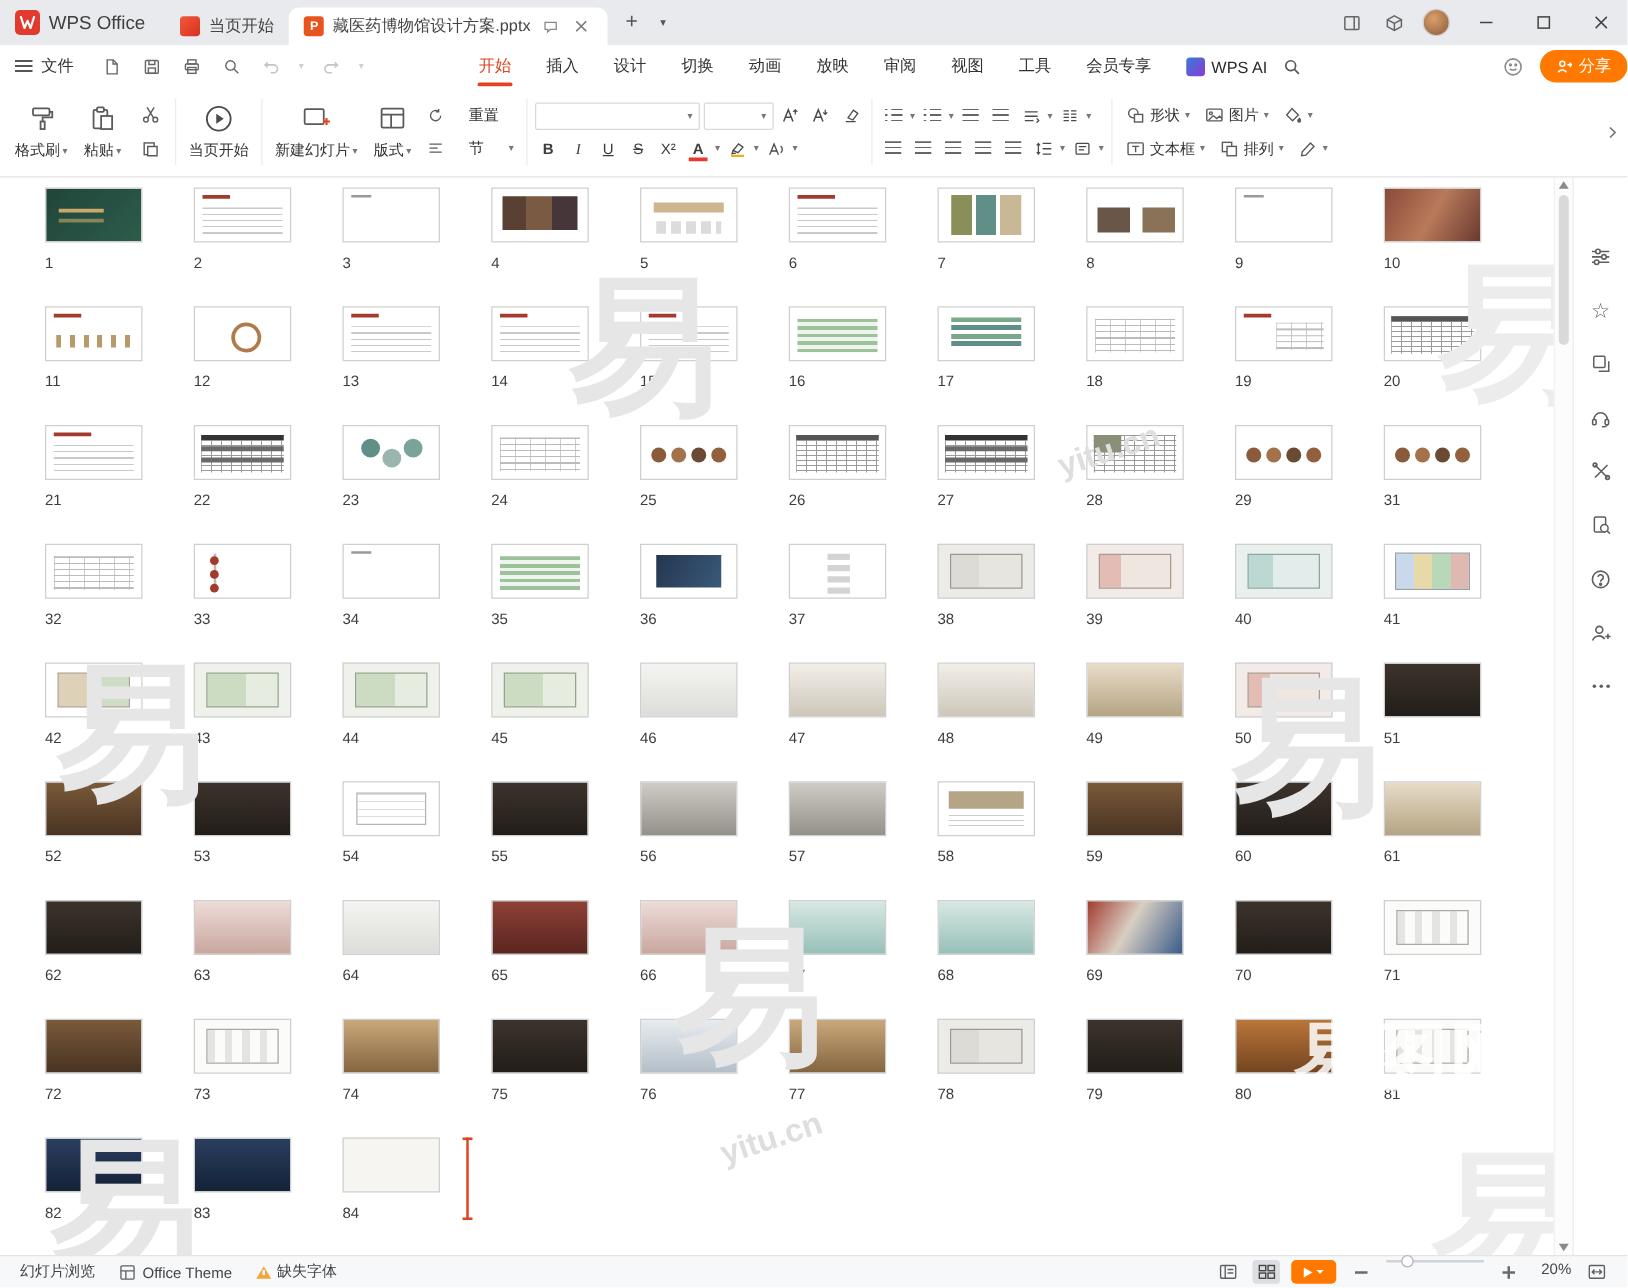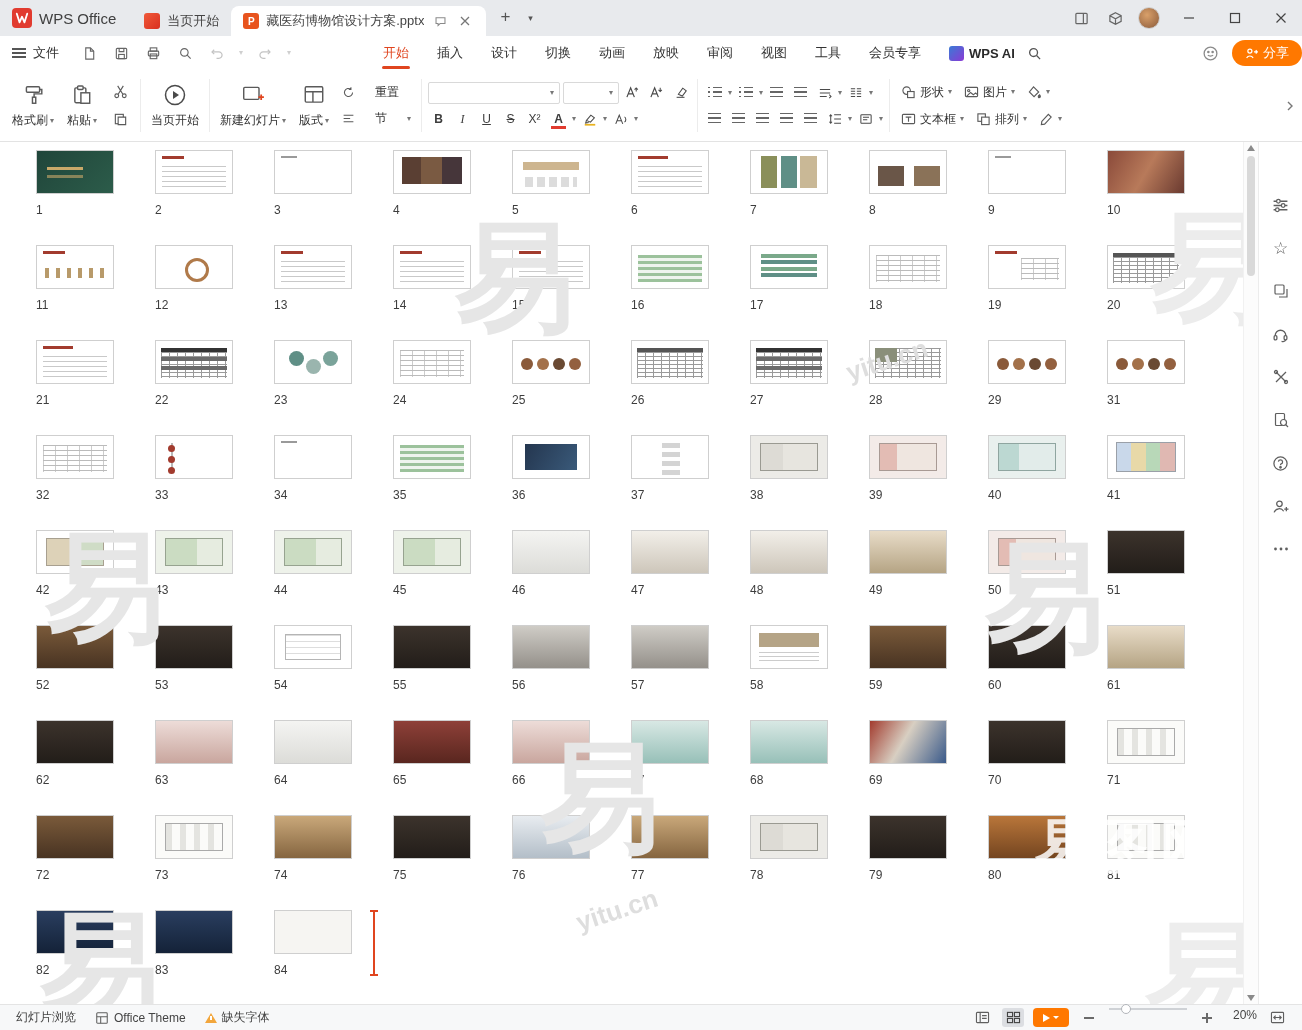--- a/index.html
+++ b/index.html
@@ -30,21 +30,21 @@
 .menubar{height:34px;background:#fff;display:flex;align-items:center;flex-shrink:0}
 .file-btn{display:flex;align-items:center;gap:7px;padding:0 12px;font-size:13px;height:100%}
 .hamb{width:14px;height:10px;background:repeating-linear-gradient(to bottom,#555 0 1.6px,transparent 1.6px 4.2px)}
 .qicons{display:flex;align-items:center;gap:12px;padding:0 8px}
 .qbtn{width:20px;height:20px;display:flex;align-items:center;justify-content:center}
 .qbtn.dis{opacity:.35}
 .menu-tabs{display:flex;align-items:center;margin-left:70px;height:100%}
 .mtab{padding:0 14px;height:34px;line-height:34px;font-size:13px;position:relative}
 .mtab.active{color:#e0451f;font-weight:400}
 .mtab.active::after{content:"";position:absolute;left:13px;right:13px;bottom:1px;height:3px;border-radius:2px;background:#e0451f}
-.wps-ai{display:flex;gap:5px;margin-left:14px;font-weight:700;font-size:13px;color:#2b2b2b}
+.wps-ai{display:flex;gap:5px;margin-left:14px;font-weight:400;font-size:13px;color:#2b2b2b}
 .ai-logo{width:15px;height:15px;border-radius:3px;background:linear-gradient(135deg,#3a7bd5,#8a3ad5)}
 .menubar-right{margin-left:auto;display:flex;align-items:center;gap:12px;padding-right:0}
 .share-btn{height:26px;padding:0 13px;background:#ff7800;color:#fff;border-radius:14px;display:flex;align-items:center;gap:5px;font-size:13px}
 
 
 .ribbon{height:72px;background:#fff;border-bottom:1px solid #e3e3e3;display:flex;align-items:stretch;padding:3px 26px 3px 8px;flex-shrink:0;position:relative}
 .rdiv{width:1px;background:#ececec;margin:6px 6px}
 .bigbtn{min-width:48px;display:flex;flex-direction:column;align-items:center;justify-content:center;gap:4px;padding:2px 4px;color:#333}
 .bicon{height:26px;display:flex;align-items:center;justify-content:center}
 .lblrow{display:flex;align-items:center;gap:2px;font-size:12px;white-space:nowrap}

